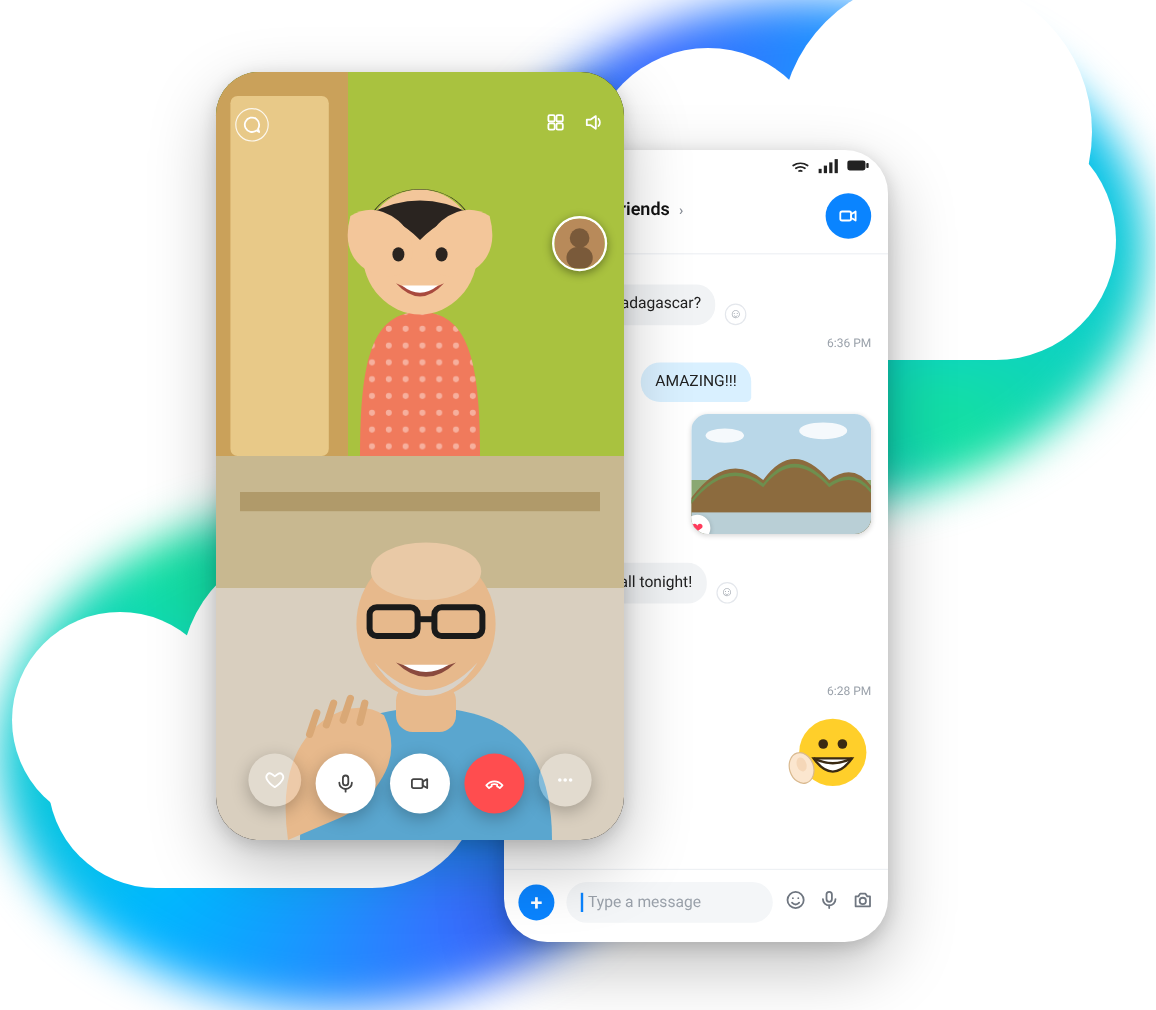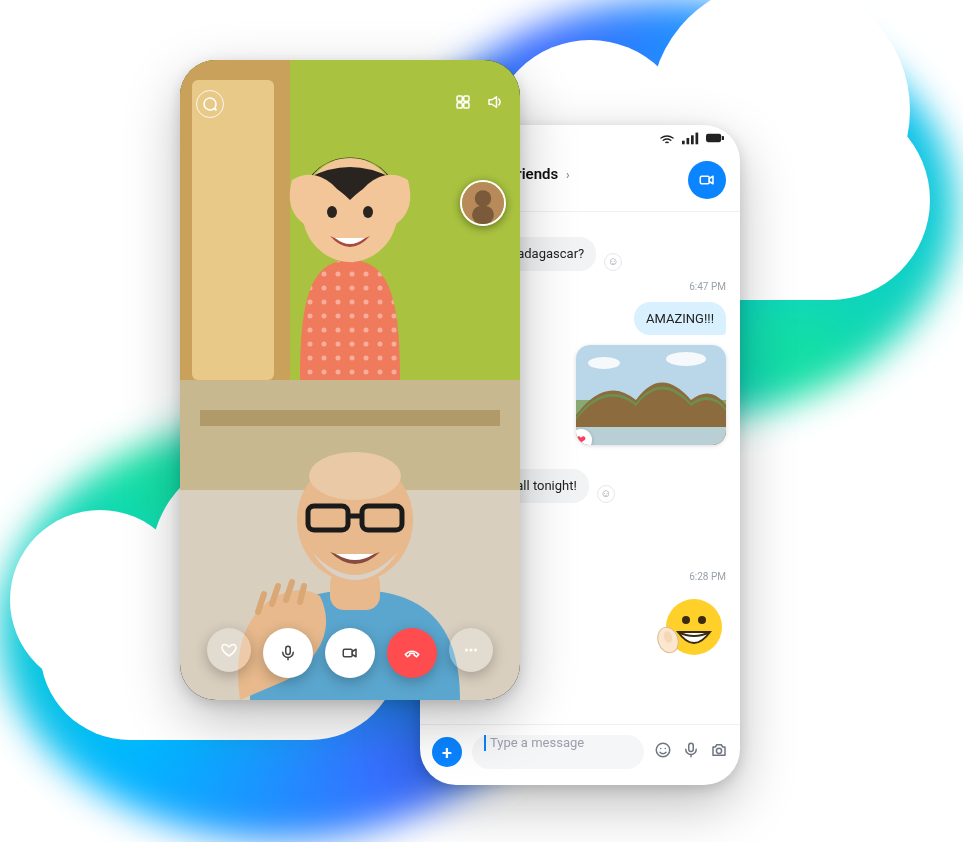--- a/index.html
+++ b/index.html
@@ -31,34 +31,34 @@
   .chat-header{display:flex;align-items:center;gap:10px;padding:8px 14px 12px 14px;border-bottom:1px solid #eef1f4;}
   .backarrow{font-size:18px;color:#555;}
   .chat-title-block{flex:1;min-width:0;}
   .chat-title{font-size:15px;font-weight:600;color:#111;white-space:nowrap;}
   .chat-sub{font-size:11px;color:#8a8f98;}
   .chev{color:#8a8f98;font-size:12px;margin-left:4px;}
   .header-btn{width:38px;height:38px;border-radius:50%;background:#0a84ff;display:flex;align-items:center;justify-content:center;color:#fff;}
   .thread{flex:1;padding:10px 14px 4px 14px;overflow:hidden;font-size:13px;color:#222;display:flex;flex-direction:column;gap:10px;}
   .msg-row{display:flex;align-items:flex-end;gap:8px;}
   .msg-row.in{justify-content:flex-start;}
-  .msg-row.out{justify-content:flex-end;}
+  .msg-row.out{justify-content:center;}
   .sender{font-size:10px;color:#9aa1aa;margin:2px 0 2px 2px;}
   .tstamp{font-size:10px;color:#9aa1aa;align-self:flex-end;}
   .bubble{max-width:78%;padding:8px 12px;border-radius:16px;line-height:1.35;}
   .bubble.in{background:#f1f3f5;border-bottom-left-radius:4px;}
   .bubble.out{background:#d9f0ff;border-bottom-right-radius:4px;}
   .react{width:18px;height:18px;border-radius:50%;border:1px solid #e4e7ec;display:flex;align-items:center;justify-content:center;font-size:11px;color:#9aa1aa;}
   .photo-msg{width:150px;height:100px;border-radius:14px;overflow:hidden;position:relative;align-self:flex-end;box-shadow:0 1px 4px rgba(0,0,0,.15);}
   .photo-msg svg{width:100%;height:100%;display:block;}
   .heart-badge{position:absolute;left:-6px;bottom:-6px;width:22px;height:22px;border-radius:50%;background:#fff;display:flex;align-items:center;justify-content:center;box-shadow:0 1px 4px rgba(0,0,0,.2);color:#ff3b5c;font-size:12px;}
   .sticker{width:70px;height:70px;align-self:flex-end;}
   .composer{display:flex;align-items:center;gap:10px;padding:10px 12px 16px 12px;border-top:1px solid #eef1f4;}
   .plus-btn{width:30px;height:30px;border-radius:50%;background:#0a84ff;color:#fff;display:flex;align-items:center;justify-content:center;font-size:18px;font-weight:600;}
-  .input-pill{flex:1;height:34px;border-radius:20px;background:#f4f6f8;display:flex;align-items:flex-start;padding:0 12px;color:#9aa1aa;font-size:13px;position:relative;}
+  .input-pill{flex:1;height:34px;border-radius:20px;background:#f4f6f8;display:flex;align-items:center;padding:0 12px;color:#9aa1aa;font-size:13px;position:relative;}
   .caret{width:2px;height:16px;background:#0a84ff;margin-right:4px;}
   .comp-icon{color:#6f7680;font-size:18px;}
 
   
   .phone.call{width:340px;height:640px;left:180px;top:60px;display:flex;flex-direction:column;background:#000;}
   .call .statusbar{color:#fff;}
   .call-header{position:absolute;top:30px;left:0;right:0;display:flex;align-items:center;gap:10px;padding:0 16px;color:#fff;z-index:5;}
   .pill-icon{width:28px;height:28px;border-radius:50%;border:1.5px solid rgba(255,255,255,.85);display:flex;align-items:center;justify-content:center;font-size:13px;}
   .call-title{font-size:14px;font-weight:500;white-space:nowrap;}
   .call-sub{font-size:11px;opacity:.85;}
@@ -125,21 +125,21 @@
 
     <div class="thread">
       <div>
         <div class="sender">ra</div>
         <div class="msg-row in">
           <div class="bubble in">am How's Madagascar?</div>
           <div class="react">☺</div>
         </div>
       </div>
 
-      <div class="tstamp" style="align-self:flex-end;">6:47 PM</div>
+      <div class="tstamp" style="align-self:flex-end;">6:36 PM</div>
 
       <div class="msg-row out">
         <div class="bubble out">AMAZING!!!</div>
       </div>
 
       <div class="photo-msg">
         <svg viewBox="0 0 150 100" preserveAspectRatio="xMidYMid slice">
           <rect width="150" height="55" fill="#b9d7e8"></rect>
           <rect y="55" width="150" height="45" fill="#8aa873"></rect>
           <path d="M0 70 Q30 30 60 55 Q85 20 115 55 Q135 40 150 60 L150 100 L0 100 Z" fill="#8c6b3e"></path>

